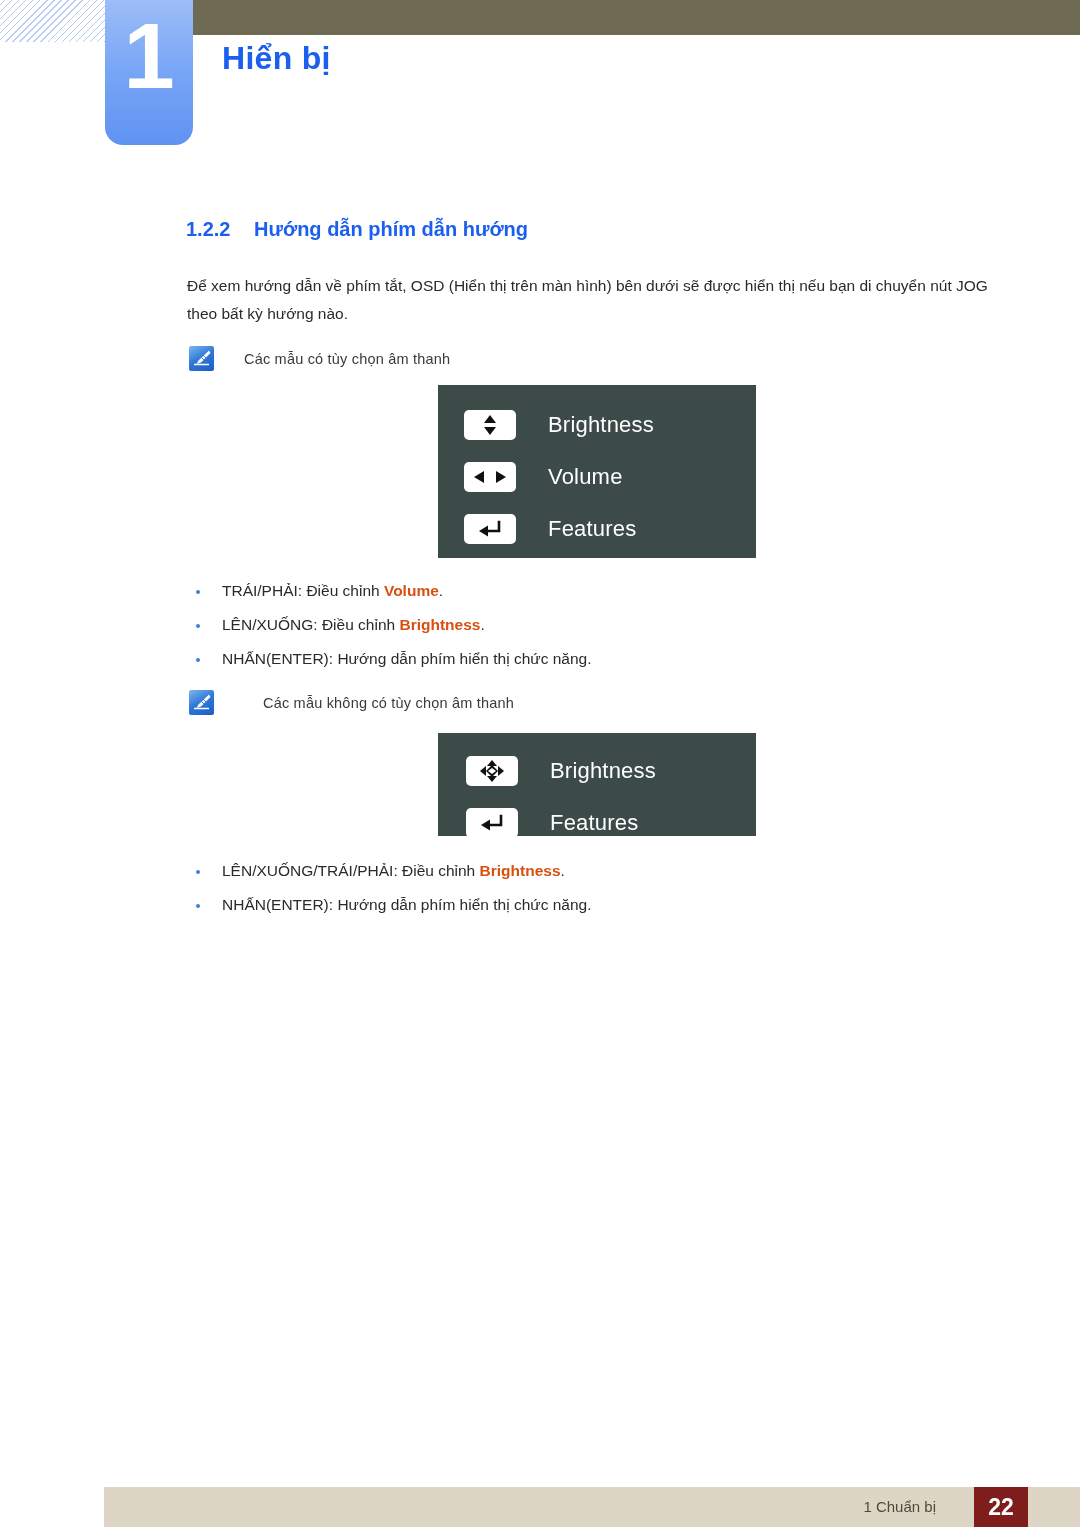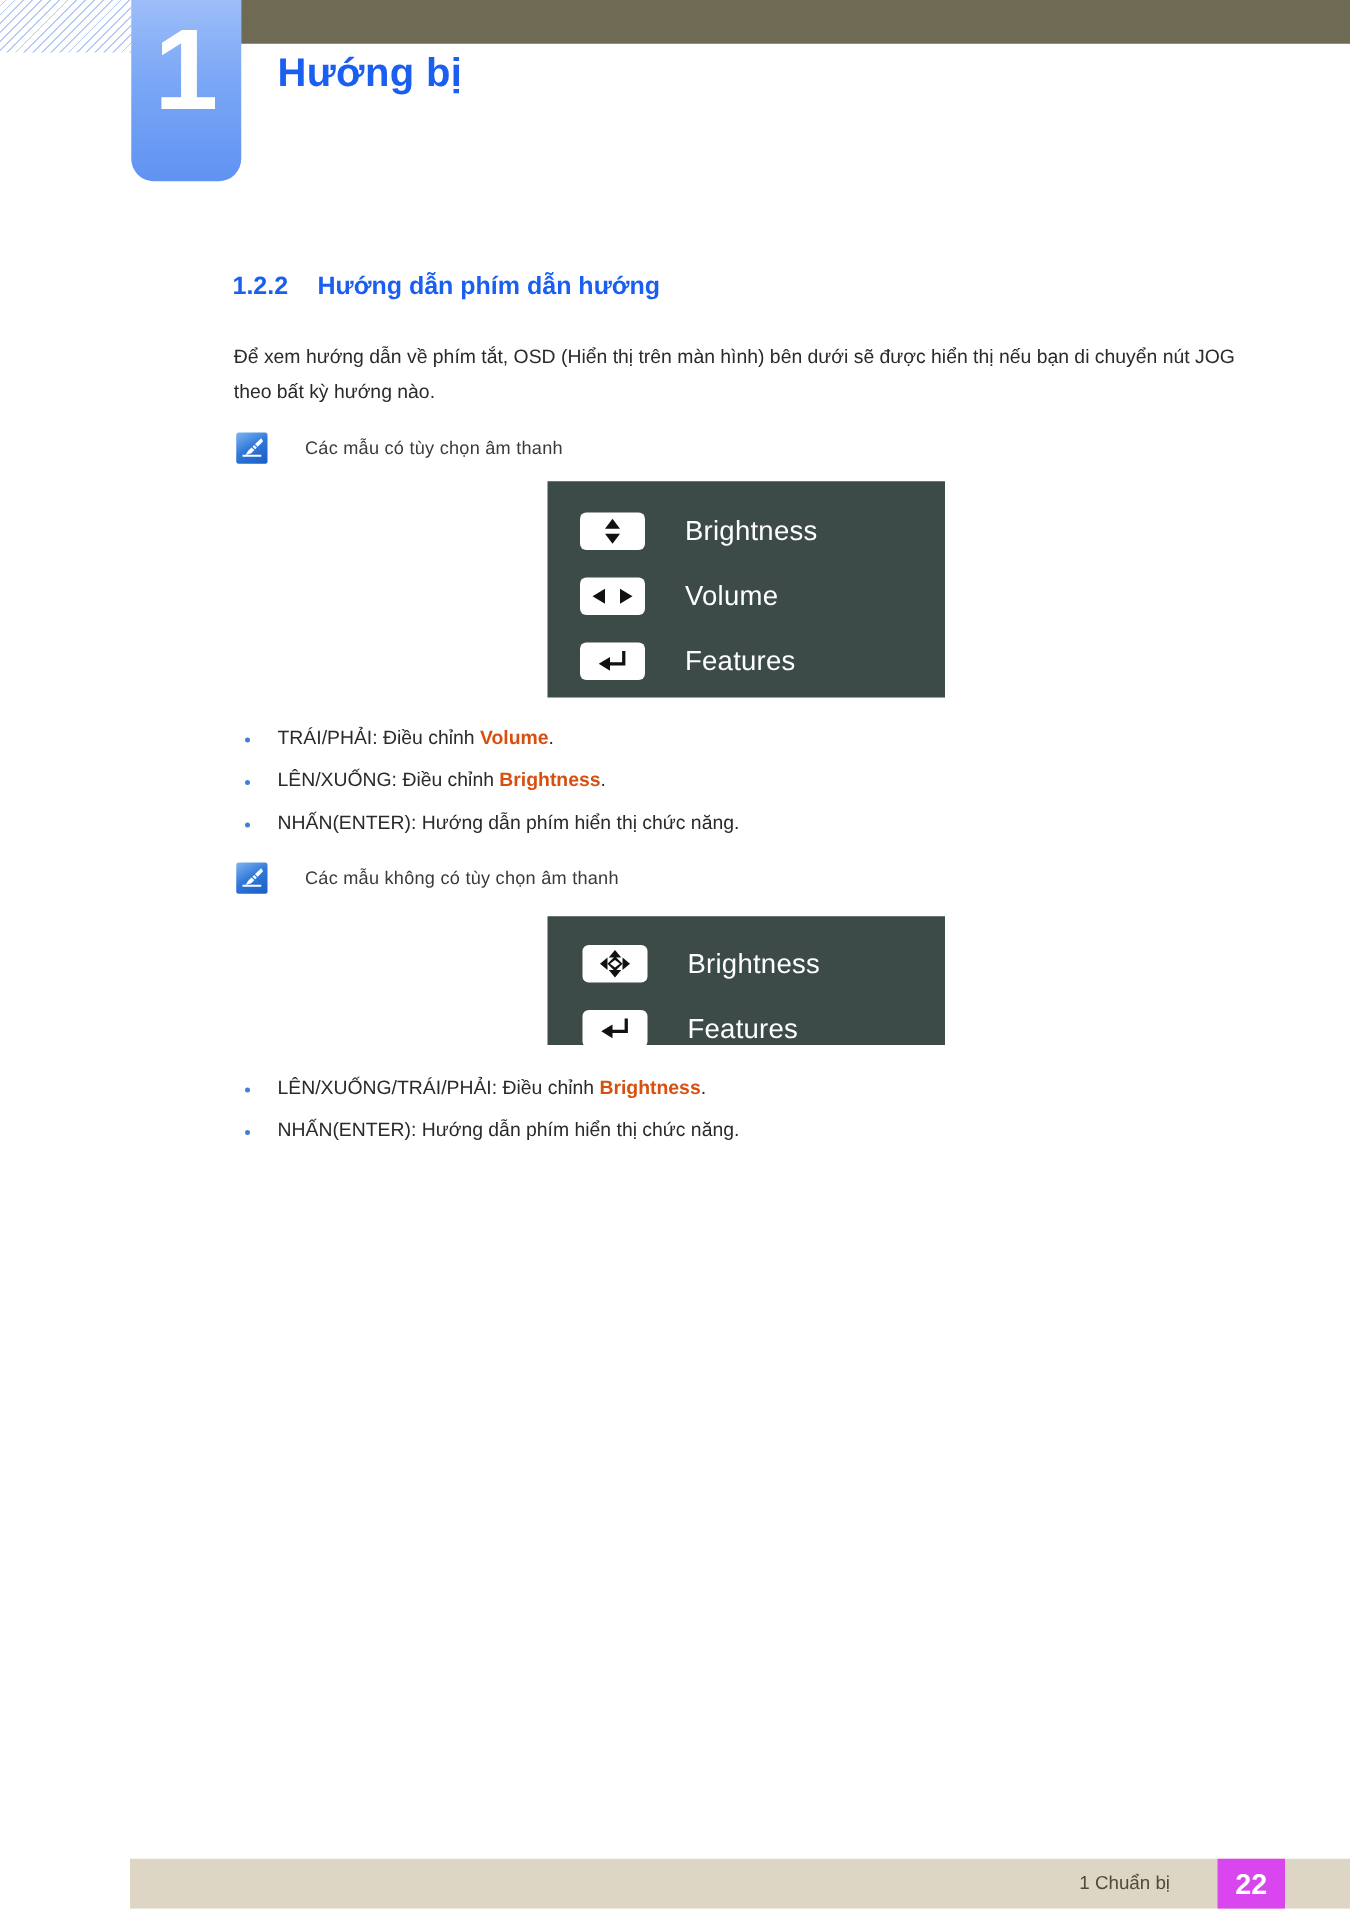--- a/index.html
+++ b/index.html
@@ -108,21 +108,21 @@
     color: #2a2a2a;
   }
 
   
   .note-row {
     position: absolute;
     display: flex;
     align-items: center;
   }
   .note-row.first { left: 189px; top: 346px; }
-  .note-row.second { left: 189px; top: 690px; }
+  .note-row.second { left: 189px; top: 690px; gap: 19px; }
   .note-icon {
     width: 25px;
     height: 25px;
     border-radius: 2px;
     background: linear-gradient(150deg, #7fb5f0 0%, #2f78d8 48%, #1b5ec5 100%);
     position: relative;
     flex: 0 0 auto;
     overflow: hidden;
   }
   .note-icon svg { display: block; }
@@ -227,39 +227,39 @@
     font-size: 15px;
     font-weight: normal;
     color: #52483c;
   }
   .footer-page {
     position: absolute;
     left: 870px;
     top: 0;
     width: 54px;
     height: 40px;
-    background: #d946ef;
+    background: #7f1d1d;
     color: #ffffff;
     font-size: 23px;
     font-weight: bold;
     display: flex;
     align-items: center;
     justify-content: center;
   }
 </style>
 </head>
 <body>
 
 <div class="page-header">
   <div class="hatch"></div>
   <div class="chapter-tab">
     <div class="chapter-tab-number">1</div>
   </div>
   <div class="olive-bar"></div>
-  <div class="chapter-title">Hướng bị</div>
+  <div class="chapter-title">Hiển bị</div>
 </div>
 
 <div class="content">
 
   <div class="section-heading">
     <span class="num">1.2.2</span><span>Hướng dẫn phím dẫn hướng</span>
   </div>
 
   <div class="intro-paragraph">Để xem hướng dẫn về phím tắt, OSD (Hiển thị trên màn hình) bên dưới sẽ được hiển thị nếu bạn di chuyển nút JOG theo bất kỳ hướng nào.</div>
 

